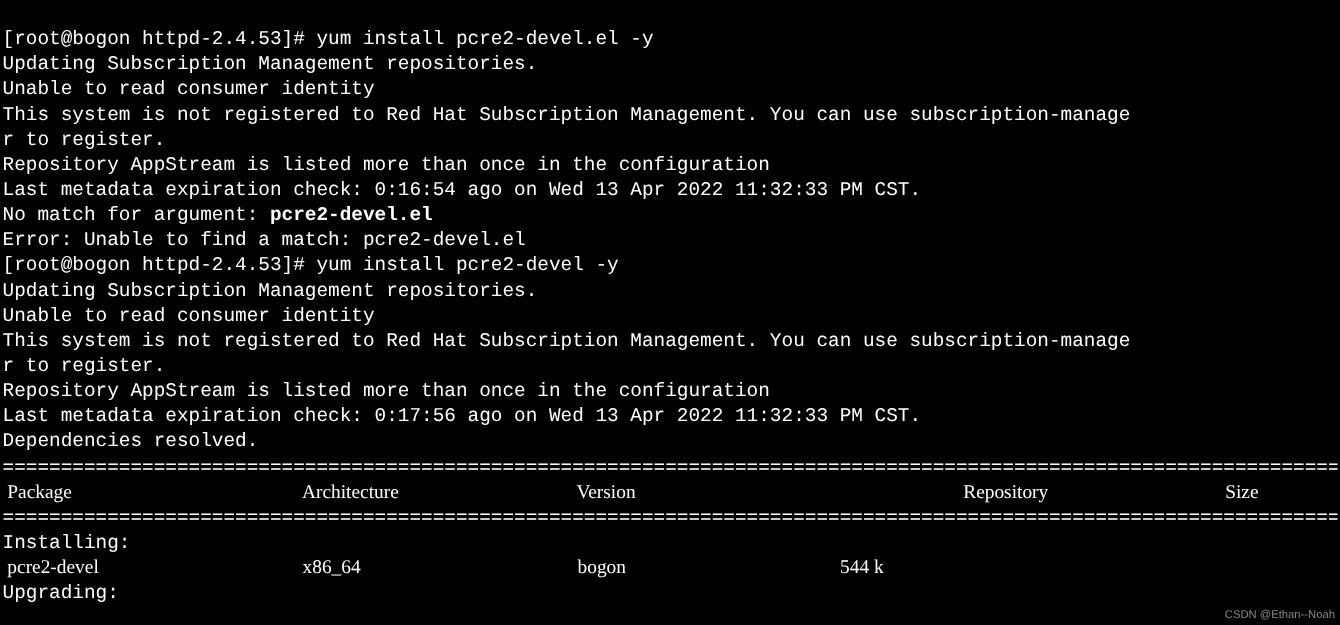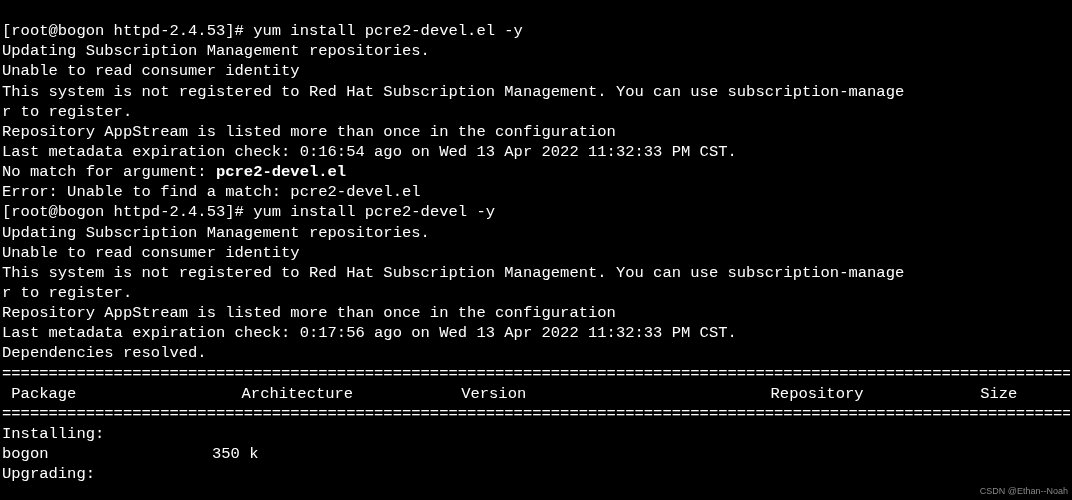--- a/index.html
+++ b/index.html
@@ -19,20 +19,21 @@
     padding: 1px 2px;
   }
   .bold { font-weight: bold; }
   .rule {
     letter-spacing: 0;
     overflow: hidden;
     white-space: nowrap;
   }
   .cols {
     display: flex;
+    font-family: Liberation Serif, serif;
   }
   .col-pkg   { width: 240px; }
   .col-arch  { width: 220px; }
   .col-ver   { width: 310px; }
   .col-repo  { width: 210px; }
   .col-size  { width: 90px; text-align: left; }
   .watermark {
     position: absolute;
     right: 4px;
     bottom: 2px;
@@ -56,16 +57,16 @@
 <span>Error: Unable to find a match: pcre2-devel.el</span>
 <span>[root@bogon httpd-2.4.53]# </span><span>yum install pcre2-devel -y</span>
 <span>Updating Subscription Management repositories.</span>
 <span>Unable to read consumer identity</span>
 <span>This system is not registered to Red Hat Subscription Management. You can use subscription-manage</span>
 <span>r to register.</span>
 <span>Repository AppStream is listed more than once in the configuration</span>
 <span>Last metadata expiration check: 0:17:56 ago on Wed 13 Apr 2022 11:32:33 PM CST.</span>
 <span>Dependencies resolved.</span>
 <div class="rule">========================================================================================================================</div><div class="cols"><span class="col-pkg"> Package</span><span class="col-arch">Architecture</span><span class="col-ver">Version</span><span class="col-repo">Repository</span><span class="col-size">Size</span></div><div class="rule">========================================================================================================================</div><span>Installing:</span>
-<div class="cols"><span class="col-repo">bogon</span><span class="col-size">350 k</span></div><span>Upgrading:</span>
+<div class="cols"><span class="col-pkg"> pcre2-devel</span><span class="col-arch">x86_64</span><span class="col-repo">bogon</span><span class="col-size">544 k</span></div><span>Upgrading:</span>
 </div>
 
 <div class="watermark">CSDN @Ethan--Noah</div>
 
 </body></html>

